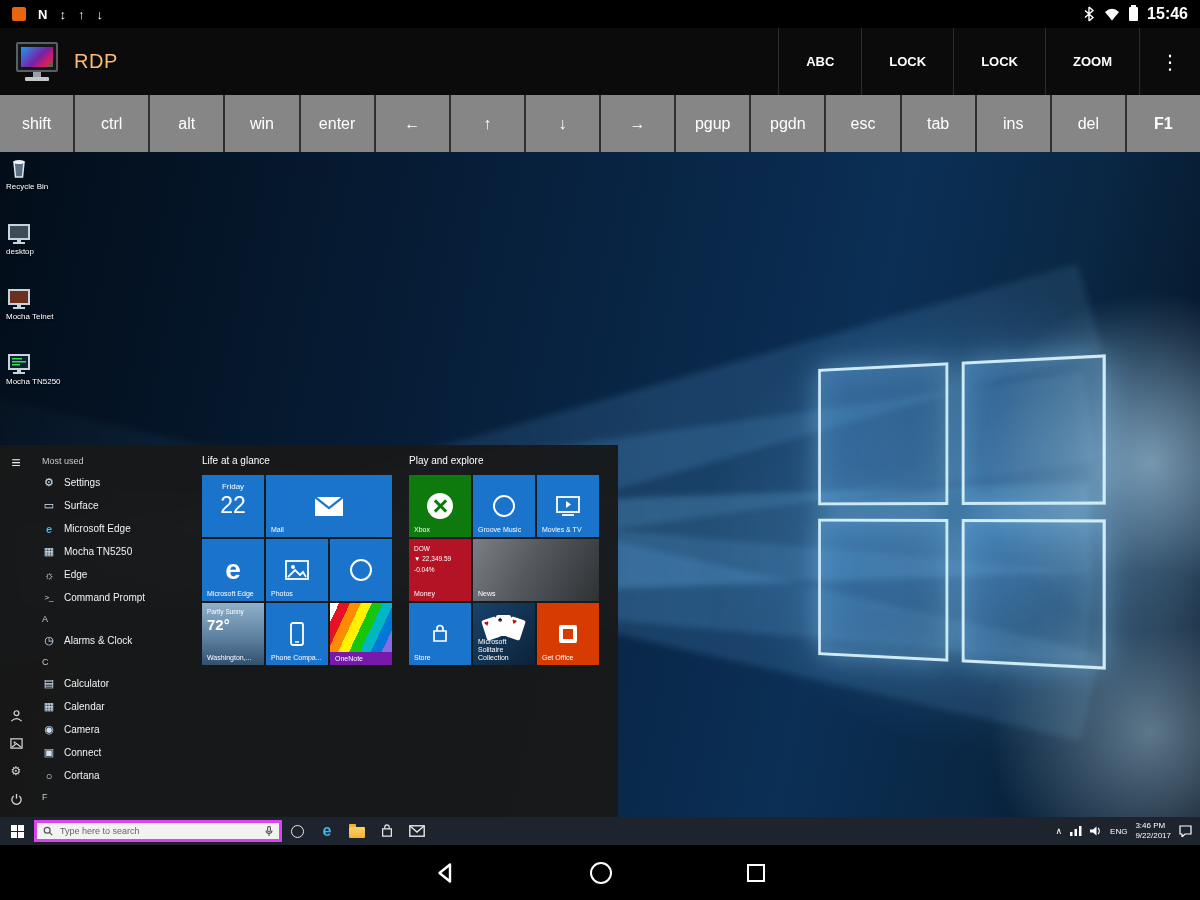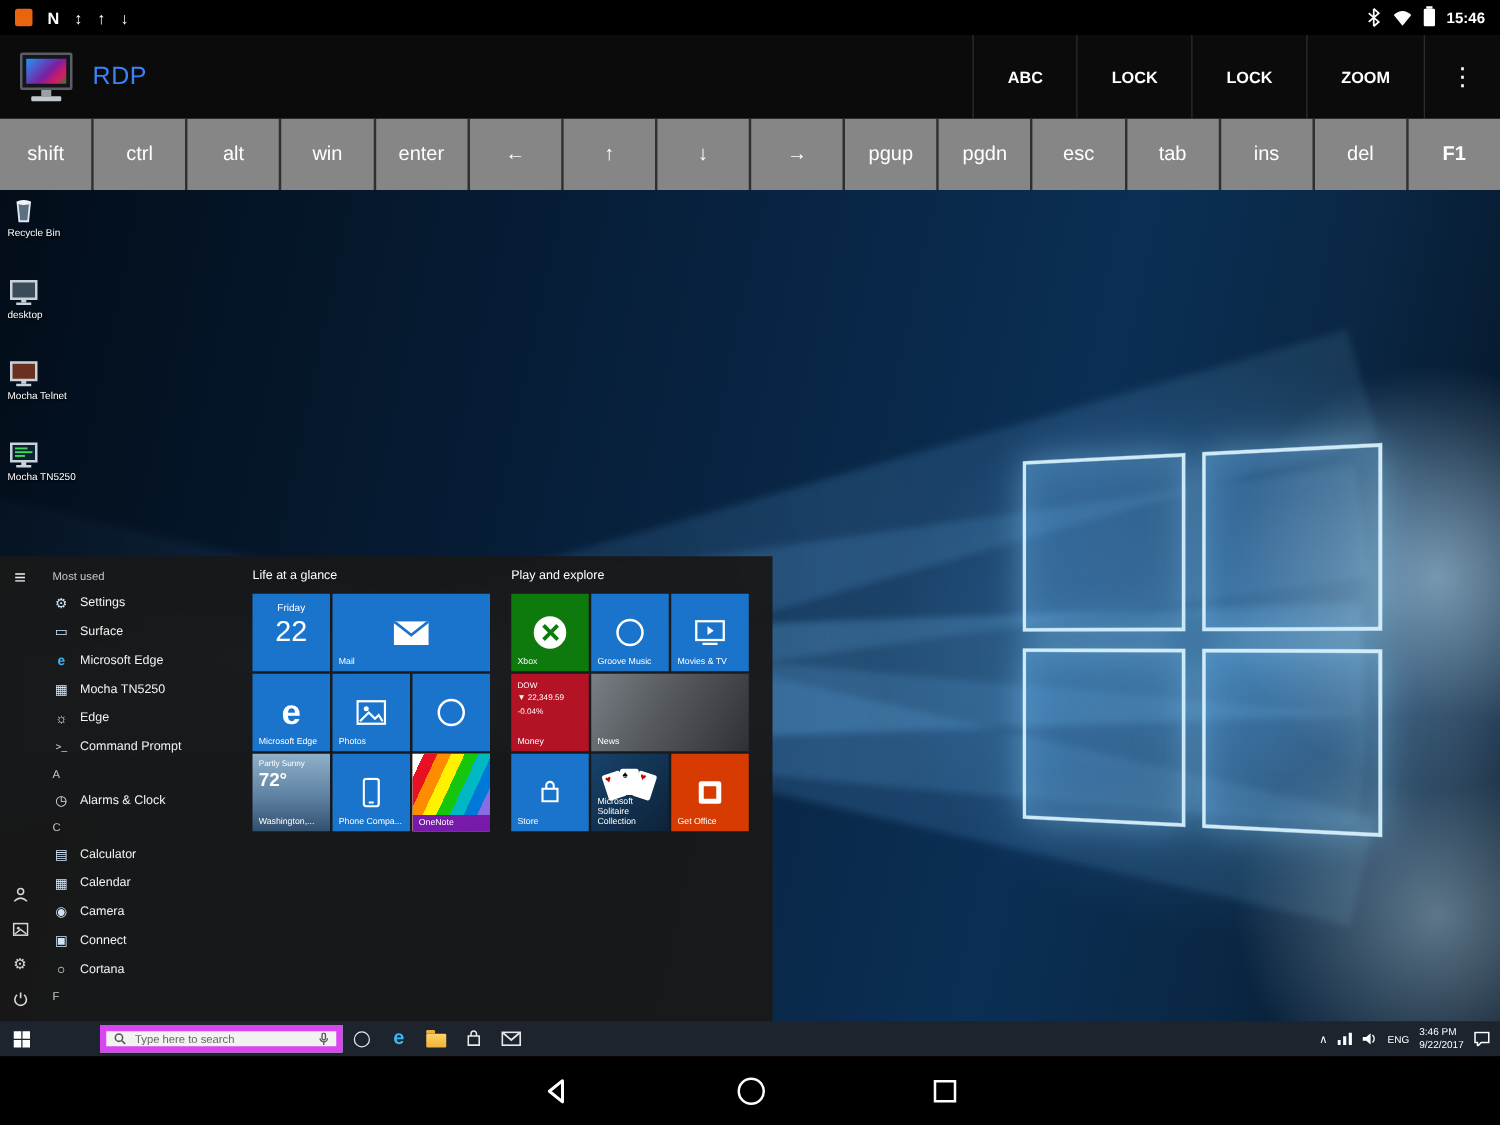--- a/index.html
+++ b/index.html
@@ -6,33 +6,33 @@
   body { margin:0; width:1200px; height:900px; background:#000; font-family:"Liberation Sans", sans-serif; overflow:hidden; }
   .screen { position:relative; width:1200px; height:900px; background:#000; }
 
   
   .status-bar { position:absolute; top:0; left:0; right:0; height:28px; background:#000; color:#fff;
     display:flex; align-items:center; justify-content:space-between; padding:0 12px; }
   .sb-left { display:flex; gap:12px; align-items:center; font-size:13px; }
   .sb-glyph { color:#fff; font-weight:bold; font-size:13px; }
   .app-sq { width:14px; height:14px; background:#e8650d; border-radius:2px; }
   .sb-right { display:flex; gap:9px; align-items:center; }
-  .sb-time { font-size:12px; font-weight:bold; }
+  .sb-time { font-size:16px; font-weight:bold; }
   .battery { width:9px; height:14px; background:#fff; border-radius:1px; position:relative; }
   .battery::before { content:""; position:absolute; top:-2px; left:2px; width:5px; height:2px; background:#fff; }
 
   
   .app-bar { position:absolute; top:28px; left:0; right:0; height:67px; background:#0b0b0b;
     display:flex; align-items:center; padding-left:14px; }
   .rdp-icon { width:46px; height:44px; position:relative; margin-right:14px; }
   .mon-frame { position:absolute; left:2px; top:2px; width:42px; height:30px; background:#15151c; border:2px solid #5a5f66; border-radius:2px; }
   .mon-screen { position:absolute; left:7px; top:7px; width:32px; height:20px; background:linear-gradient(135deg,#2196f3 0%,#7b1fa2 55%,#d81b60 80%,#2e7d32 100%); }
   .mon-stand { position:absolute; left:19px; top:32px; width:8px; height:5px; background:#9aa0a6; }
   .mon-base { position:absolute; left:11px; top:37px; width:24px; height:4px; background:#c2c7cc; border-radius:1px; }
-  .app-title { color:#3b82f6; font-size:20px; letter-spacing:0.5px; }
+  .app-title { color:#fdba74; font-size:20px; letter-spacing:0.5px; }
   .actions { margin-left:auto; display:flex; align-items:stretch; height:100%; }
   .action { color:#fff; font-size:13px; font-weight:bold; padding:0 27px; display:flex; align-items:center; border-left:1px solid #2c2c2c; cursor:pointer; }
   .overflow { color:#fff; font-size:20px; padding:0 20px; display:flex; align-items:center; border-left:1px solid #2c2c2c; cursor:pointer; }
 
   
   .key-bar { position:absolute; top:95px; left:0; right:0; height:57px; background:#1c1c1c; display:flex; }
   .key { flex:1; background:#868686; color:#fff; font-size:16px; display:flex; align-items:center; justify-content:center;
     border-right:2px solid #2f2f2f; cursor:pointer; }
   .key:last-child { border-right:none;font-weight:bold; }
 
@@ -105,21 +105,21 @@
   .c2 { left:23px; top:12px; color:#000; }
   .c3 { left:35px; transform:rotate(18deg); color:#c00; }
   .office-box { width:18px; height:18px; background:#fff; border-radius:2px; position:relative; }
   .office-box::after { content:""; position:absolute; inset:4px; background:#d83b01; }
 
   
   .taskbar { position:absolute; left:0; right:0; bottom:0; height:28px; background:#1d242e; display:flex; align-items:center; z-index:6; }
   .tb-start { width:34px; height:100%; display:flex; align-items:center; justify-content:center; cursor:pointer; }
   .win-glyph { display:grid; grid-template-columns:6px 6px; grid-template-rows:6px 6px; gap:1px; }
   .win-glyph span { background:#fff; }
-  .tb-search { width:194px; height:22px; background:#f2f2f2; border:5px solid #d946ef; display:flex; align-items:center; padding:0 6px; gap:5px;margin-left:46px; }
+  .tb-search { width:248px; height:22px; background:#f2f2f2; border:3px solid #d946ef; display:flex; align-items:center; padding:0 6px; gap:5px; }
   .tb-search input { border:none; background:transparent; outline:none; flex:1; font-size:9px; color:#333; font-family:inherit; min-width:0; }
   .tb-search input::placeholder { color:#666; }
   .tb-ico { width:30px; height:100%; display:flex; align-items:center; justify-content:center; cursor:pointer; }
   .cortana-ring { width:13px; height:13px; border:1.8px solid #e8e8e8; border-radius:50%; }
   .tb-edge { color:#3ab6f0; font-size:16px; font-weight:bold; }
   .folder { width:16px; height:11px; background:linear-gradient(#ffd269,#f0b23a); border-radius:1px; position:relative; margin-top:3px; }
   .folder::before { content:""; position:absolute; top:-3px; left:0; width:7px; height:3px; background:#f0b23a; border-radius:1px 1px 0 0; }
   .tb-tray { margin-left:auto; display:flex; align-items:center; gap:8px; padding-right:8px; color:#fff; }
   .tray-caret { font-size:9px; cursor:pointer; }
   .tray-lang { font-size:8px; cursor:pointer; }

